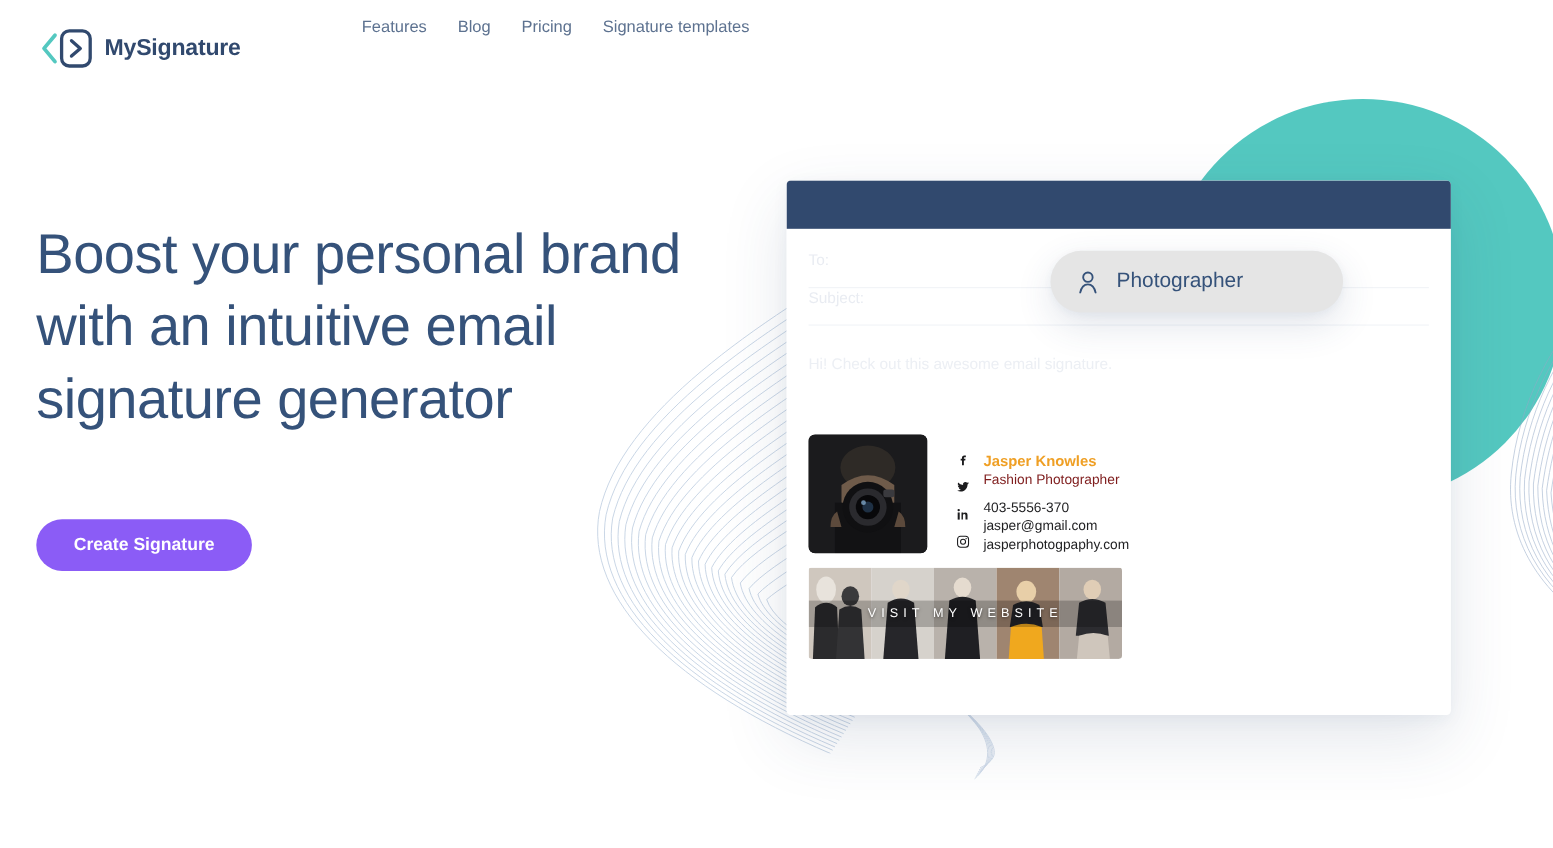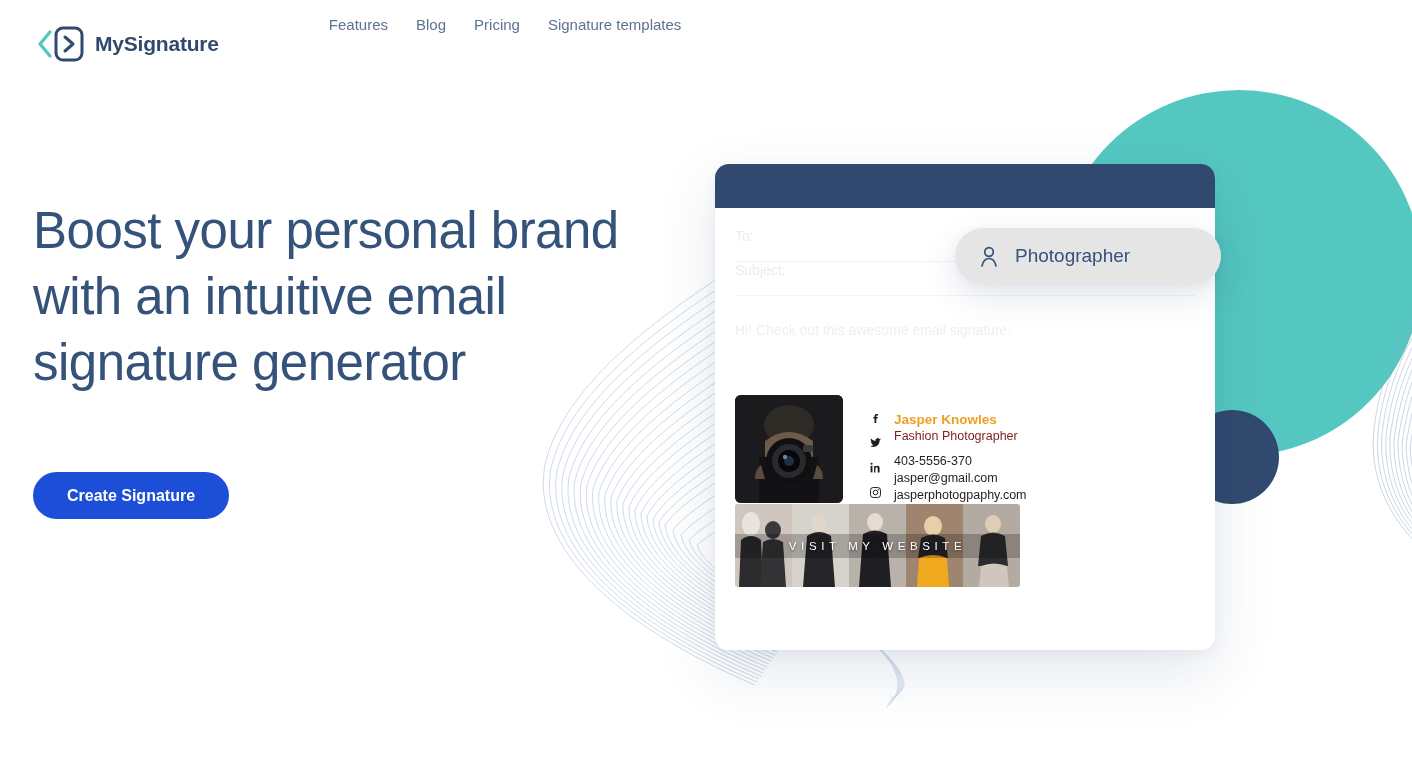--- a/index.html
+++ b/index.html
@@ -55,30 +55,30 @@
   }
 
   
   .hero { position:absolute; left:33px; top:198px; width:620px; z-index:30; }
   .hero-title {
     font-size:51px; line-height:66px; font-weight:400; color:#35527a;
     letter-spacing:-0.5px;
   }
   .cta-btn {
     margin-top:76px; display:inline-block;
-    background:#1d4ed8; color:#fff; border:none; border-radius:28px;
+    background:#8b5cf6; color:#fff; border:none; border-radius:28px;
     padding:0 34px; height:47px; line-height:47px;
     font-size:16px; font-weight:700; font-family:"Liberation Sans", sans-serif;
     cursor:pointer;
   }
 
   
   .mail-card {
-    position:absolute; left:715px; top:164px; width:500px; height:486px;
-    background:#ffffff; border-radius:14px; z-index:25;
+    position:absolute; left:715px; top:164px; width:604px; height:486px;
+    background:#ffffff; border-radius:4px; z-index:25;
     box-shadow:0 22px 60px rgba(49,73,110,.13), 0 4px 14px rgba(49,73,110,.05);
     overflow:hidden;
   }
   .mail-topbar { height:44px; background:#31496e; }
   .mail-body { padding:20px 20px 0 20px; }
   .field-row {
     height:34px; display:flex; align-items:flex-start;
     border-bottom:1px solid #f1f3f7;
   }
   .field-label { font-size:14px; color:#e9ecf2; }
@@ -96,21 +96,21 @@
     margin-left:23px; width:18px; display:flex; flex-direction:column;
     align-items:center; gap:12px; padding-top:16px;
   }
   .sig-socials svg { display:block; width:13px; height:13px; fill:#1c1c1e; }
   .sig-info { margin-left:10px; padding-top:16px; }
   .sig-name { font-size:13.5px; font-weight:700; color:#ef9f24; line-height:17px; }
   .sig-role { font-size:12.5px; color:#7f1d1d; line-height:17px; }
   .sig-contacts { margin-top:8px; }
   .sig-contact { font-size:12.5px; color:#1f1f21; line-height:17px; }
   .sig-banner {
-    margin-top:0; width:285px; height:83px; border-radius:3px;
+    margin-top:12px; width:285px; height:83px; border-radius:3px;
     overflow:hidden; position:relative;
   }
   .sig-banner svg { display:block; width:285px; height:83px; }
   .sig-banner-text {
     position:absolute; left:0; right:0; top:50%; transform:translateY(-50%);
     text-align:center; color:#ffffff; font-size:11.5px; font-weight:500;
     letter-spacing:4.6px; text-shadow:0 1px 3px rgba(0,0,0,.55);
   }
 
   

